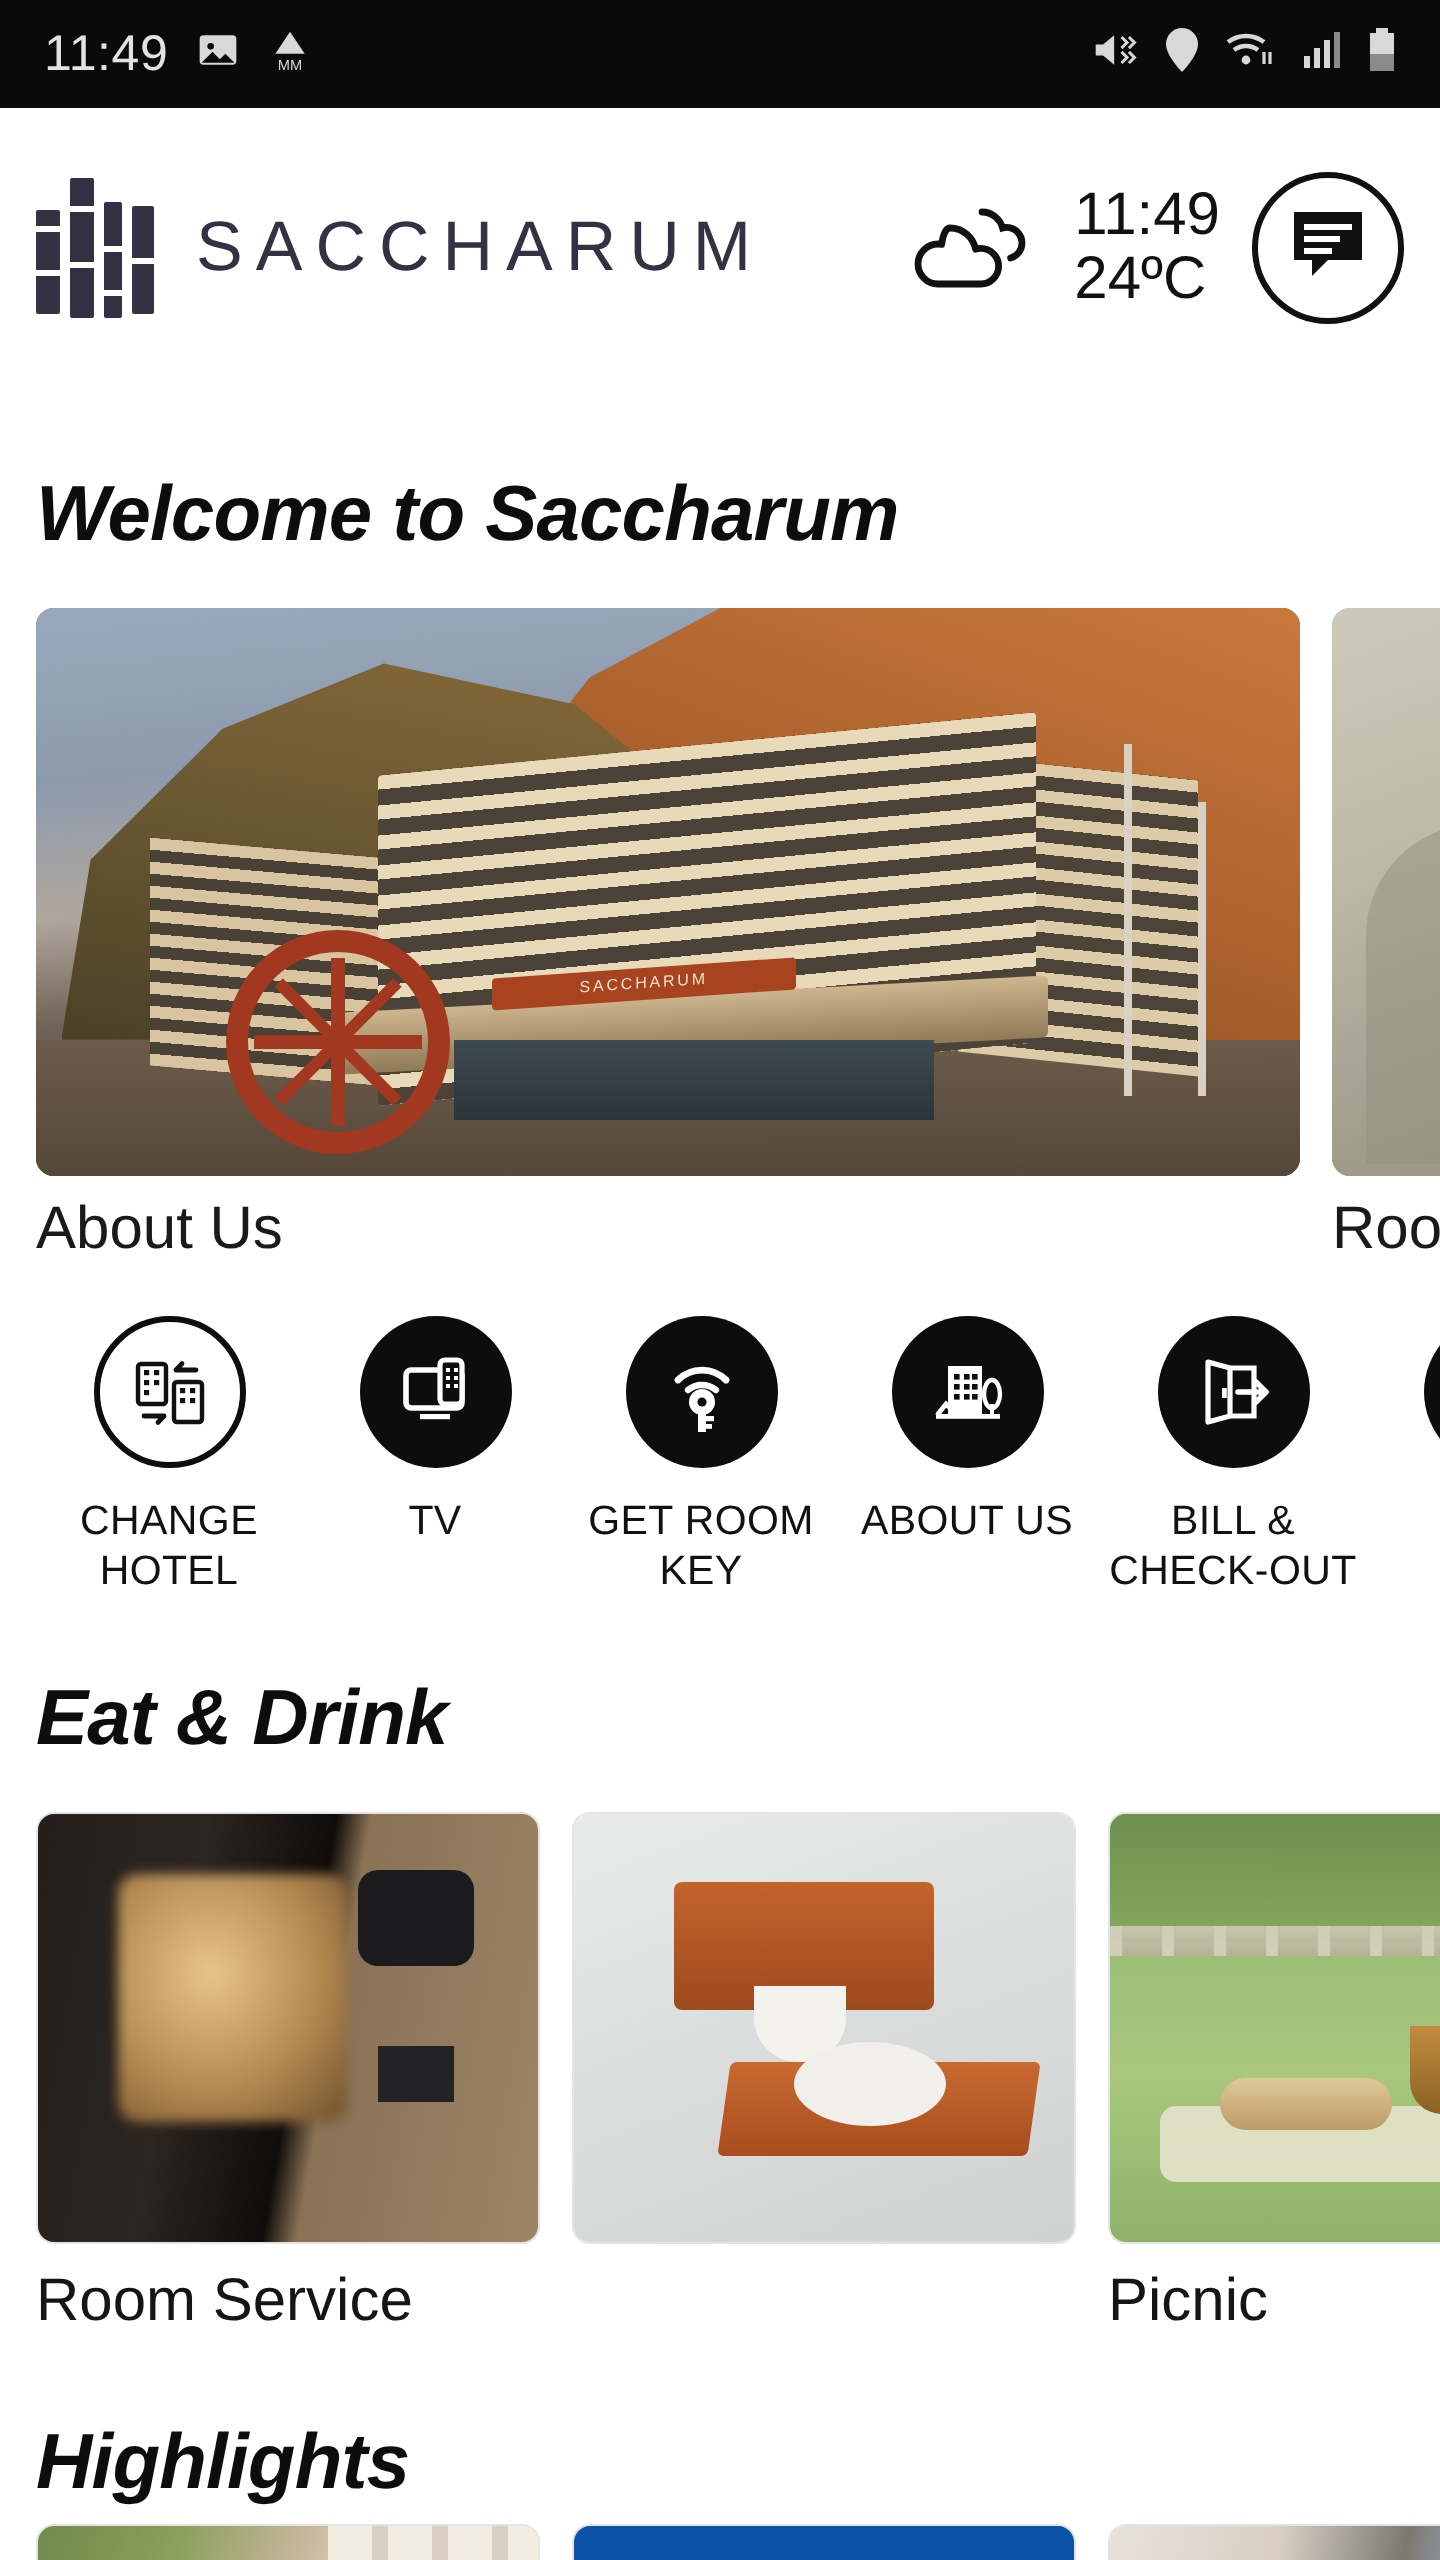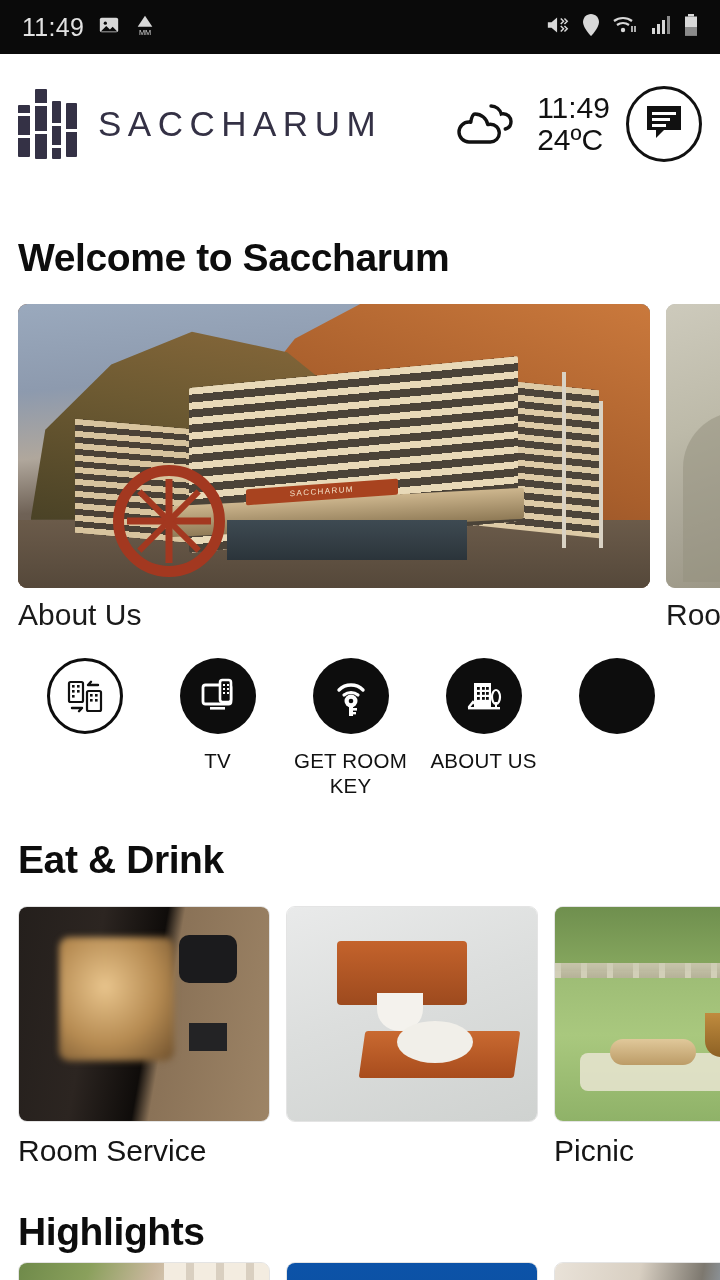--- a/index.html
+++ b/index.html
@@ -46,21 +46,21 @@
   .wx-text{ font-size:30px; line-height:1.08; color:#111; text-align:left; }
   .chat-btn{
     width:76px; height:76px; border-radius:50%;
     border:3px solid #111; display:flex; align-items:center; justify-content:center;
     background:#fff;
   }
 
   
   .sec-title{
     font-size:39px; font-weight:bold; color:#0d0d0d;
-    padding:0 18px; letter-spacing:-.4px;
+    padding:0 18px; letter-spacing:-.4px;font-style:italic;
   }
   .h-welcome{ margin-top:42px; margin-bottom:24px; }
   .h-eat{ margin-top:40px; margin-bottom:24px; }
   .h-high{ margin-top:42px; margin-bottom:8px; }
 
   
   .hero-row{
     display:flex; gap:16px; padding-left:18px; overflow:hidden;
   }
   .hero-card{ flex:0 0 auto; }
@@ -353,20 +353,21 @@
         <rect x="25" y="18" width="14" height="20" rx="1.5" stroke="#111" stroke-width="2.2" fill="#fff"></rect>
         <g fill="#111">
             <rect x="28" y="21" width="2.6" height="2.6"></rect>
             <rect x="33" y="21" width="2.6" height="2.6"></rect>
             <rect x="28" y="26" width="2.6" height="2.6"></rect>
             <rect x="33" y="26" width="2.6" height="2.6"></rect>
           </g>
         <path d="M36 12H26l3-3.2M10 35h10l-3 3.2" stroke="#111" stroke-width="2.4" fill="none" stroke-linecap="round" stroke-linejoin="round"></path>
       </svg>
     </div>
+    <div class="icon-label">CHANGE HOTEL</div>
   </div>
 
   <div class="icon-item">
     <div class="icon-circle">
       <svg width="46" height="46" viewBox="0 0 46 46">
         <rect x="8" y="12" width="28" height="19" rx="2.6" stroke="#fff" stroke-width="2.8" fill="none"></rect>
         <rect x="15" y="34" width="15" height="2.6" fill="#fff"></rect>
         <rect x="25" y="7" width="11" height="22" rx="2.4" fill="#0d0d0d" stroke="#fff" stroke-width="2.6"></rect>
         <g fill="#fff">
             <rect x="28" y="11" width="2" height="2"></rect>
@@ -413,20 +414,32 @@
           </g>
         <ellipse cx="35" cy="24" rx="4" ry="7" stroke="#fff" stroke-width="2.2" fill="none"></ellipse>
         <rect x="34" y="29" width="2" height="7" fill="#fff"></rect>
         <path d="M8 34l4-5 2 2" stroke="#fff" stroke-width="2.4" fill="none" stroke-linecap="round"></path>
         <rect x="7" y="34" width="32" height="2.4" fill="#fff"></rect>
       </svg>
     </div>
     <div class="icon-label">ABOUT US</div>
   </div>
 
+  <div class="icon-item">
+    <div class="icon-circle">
+      <svg width="46" height="46" viewBox="0 0 46 46">
+        <path d="M10 8l11 3v24l-11 3z" stroke="#fff" stroke-width="2.6" fill="none" stroke-linejoin="round"></path>
+        <rect x="17" y="21" width="2.4" height="5" fill="#fff"></rect>
+        <path d="M21 11h12v24H21" stroke="#fff" stroke-width="2.6" fill="none"></path>
+        <path d="M25 23h14M34 18l5 5-5 5" stroke="#fff" stroke-width="2.8" fill="none" stroke-linecap="round" stroke-linejoin="round"></path>
+      </svg>
+    </div>
+    <div class="icon-label">BILL &amp;
+CHECK-OUT</div>
+  </div>
 
   <div class="icon-item">
     <div class="icon-circle">
       
     </div>
 
   </div>
 </div>
 
 <div class="sec-title h-eat">Eat &amp; Drink</div>

